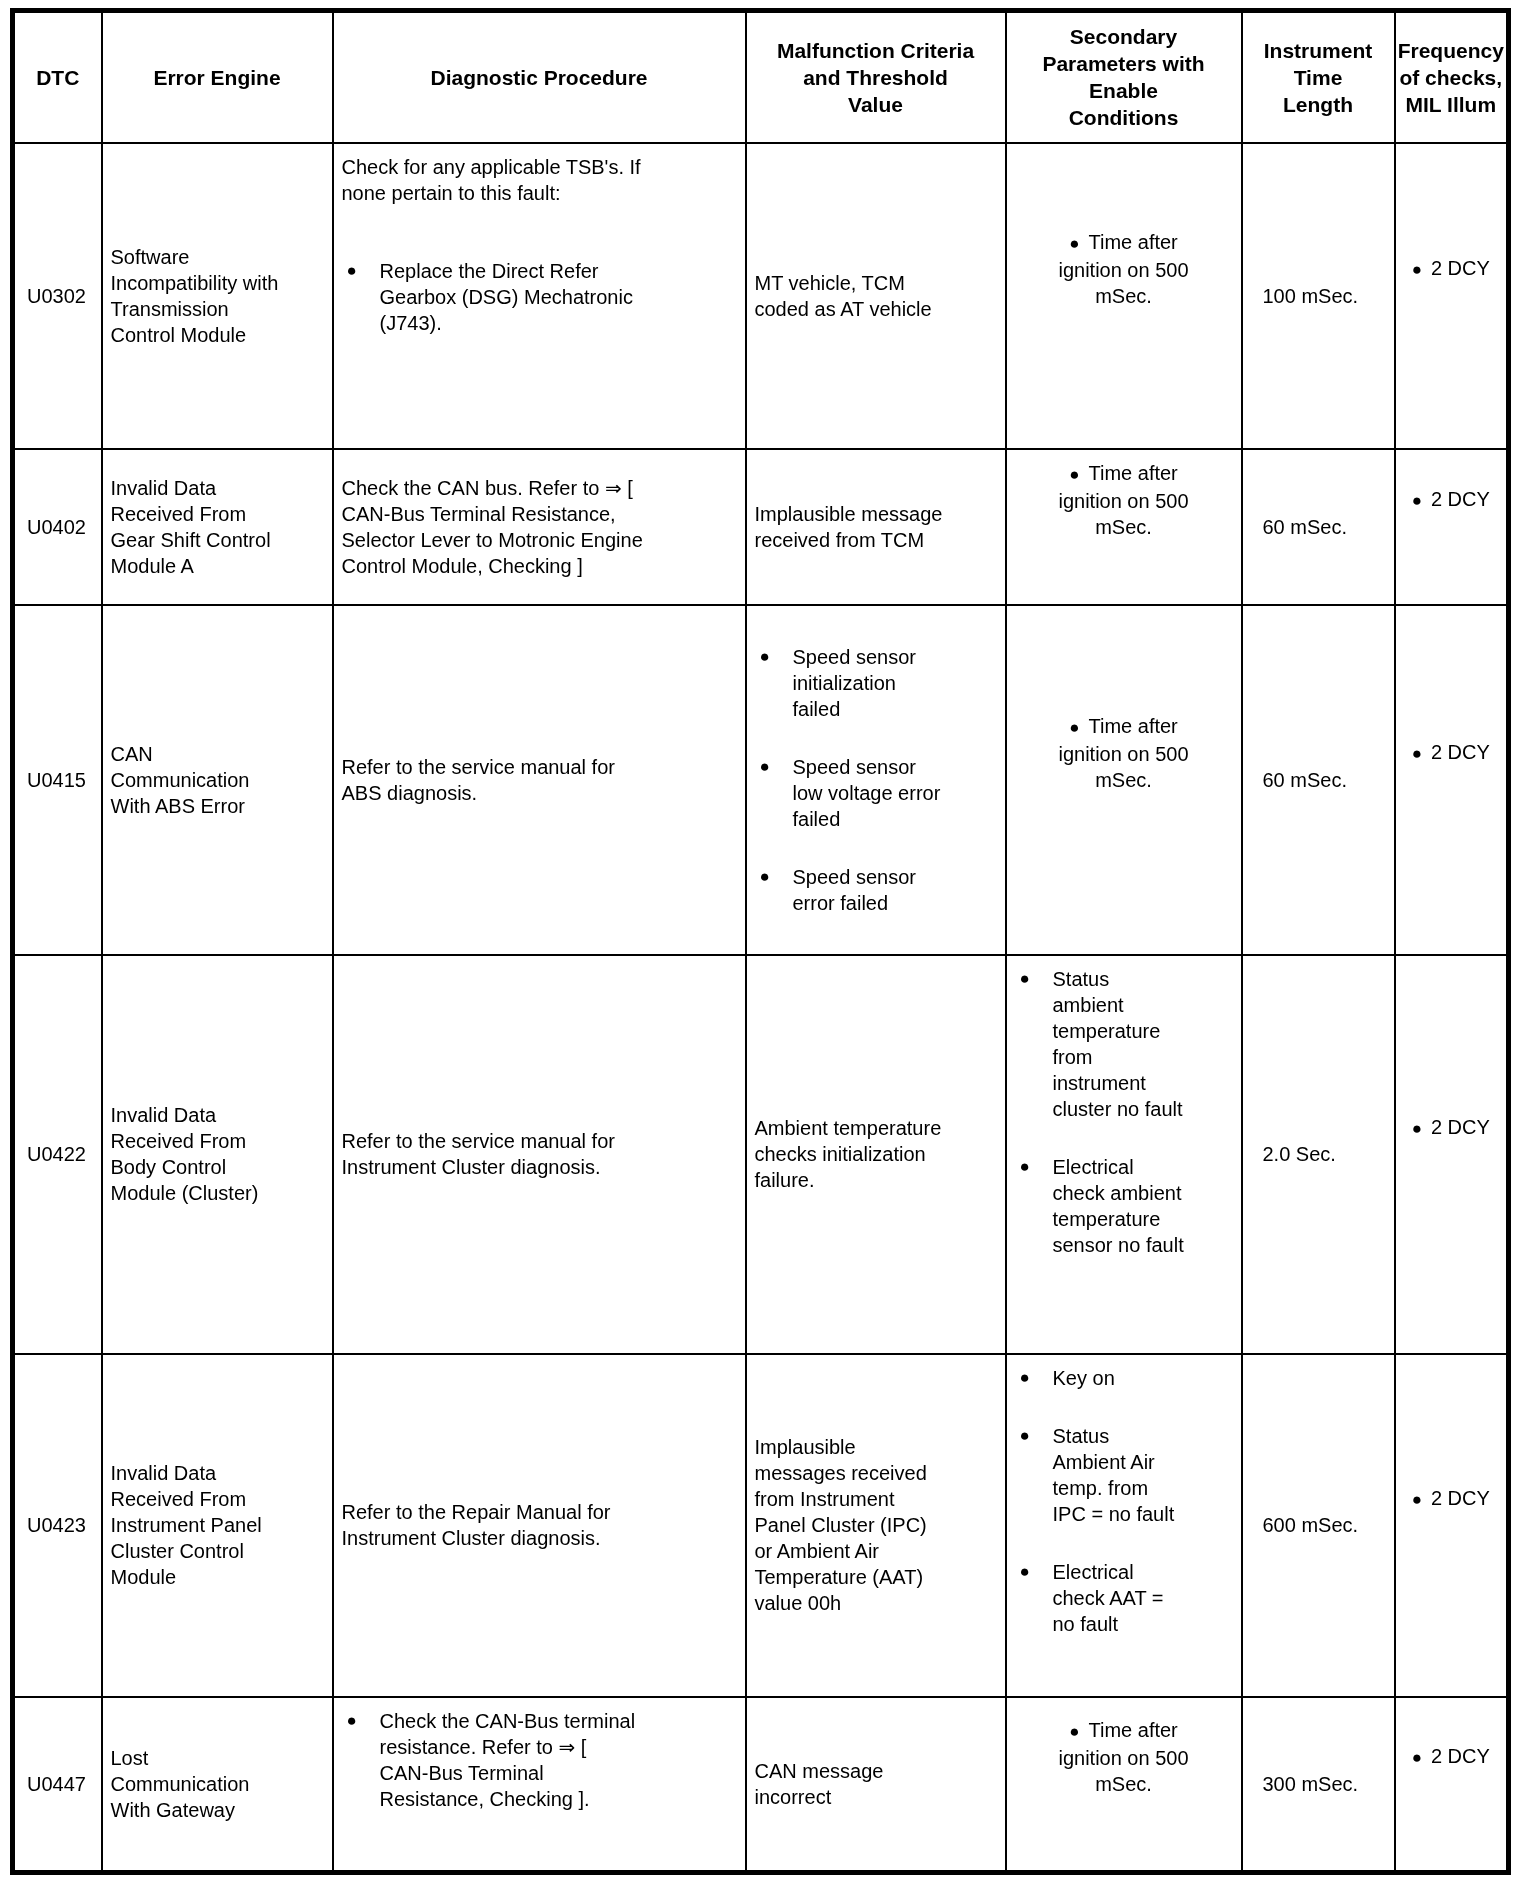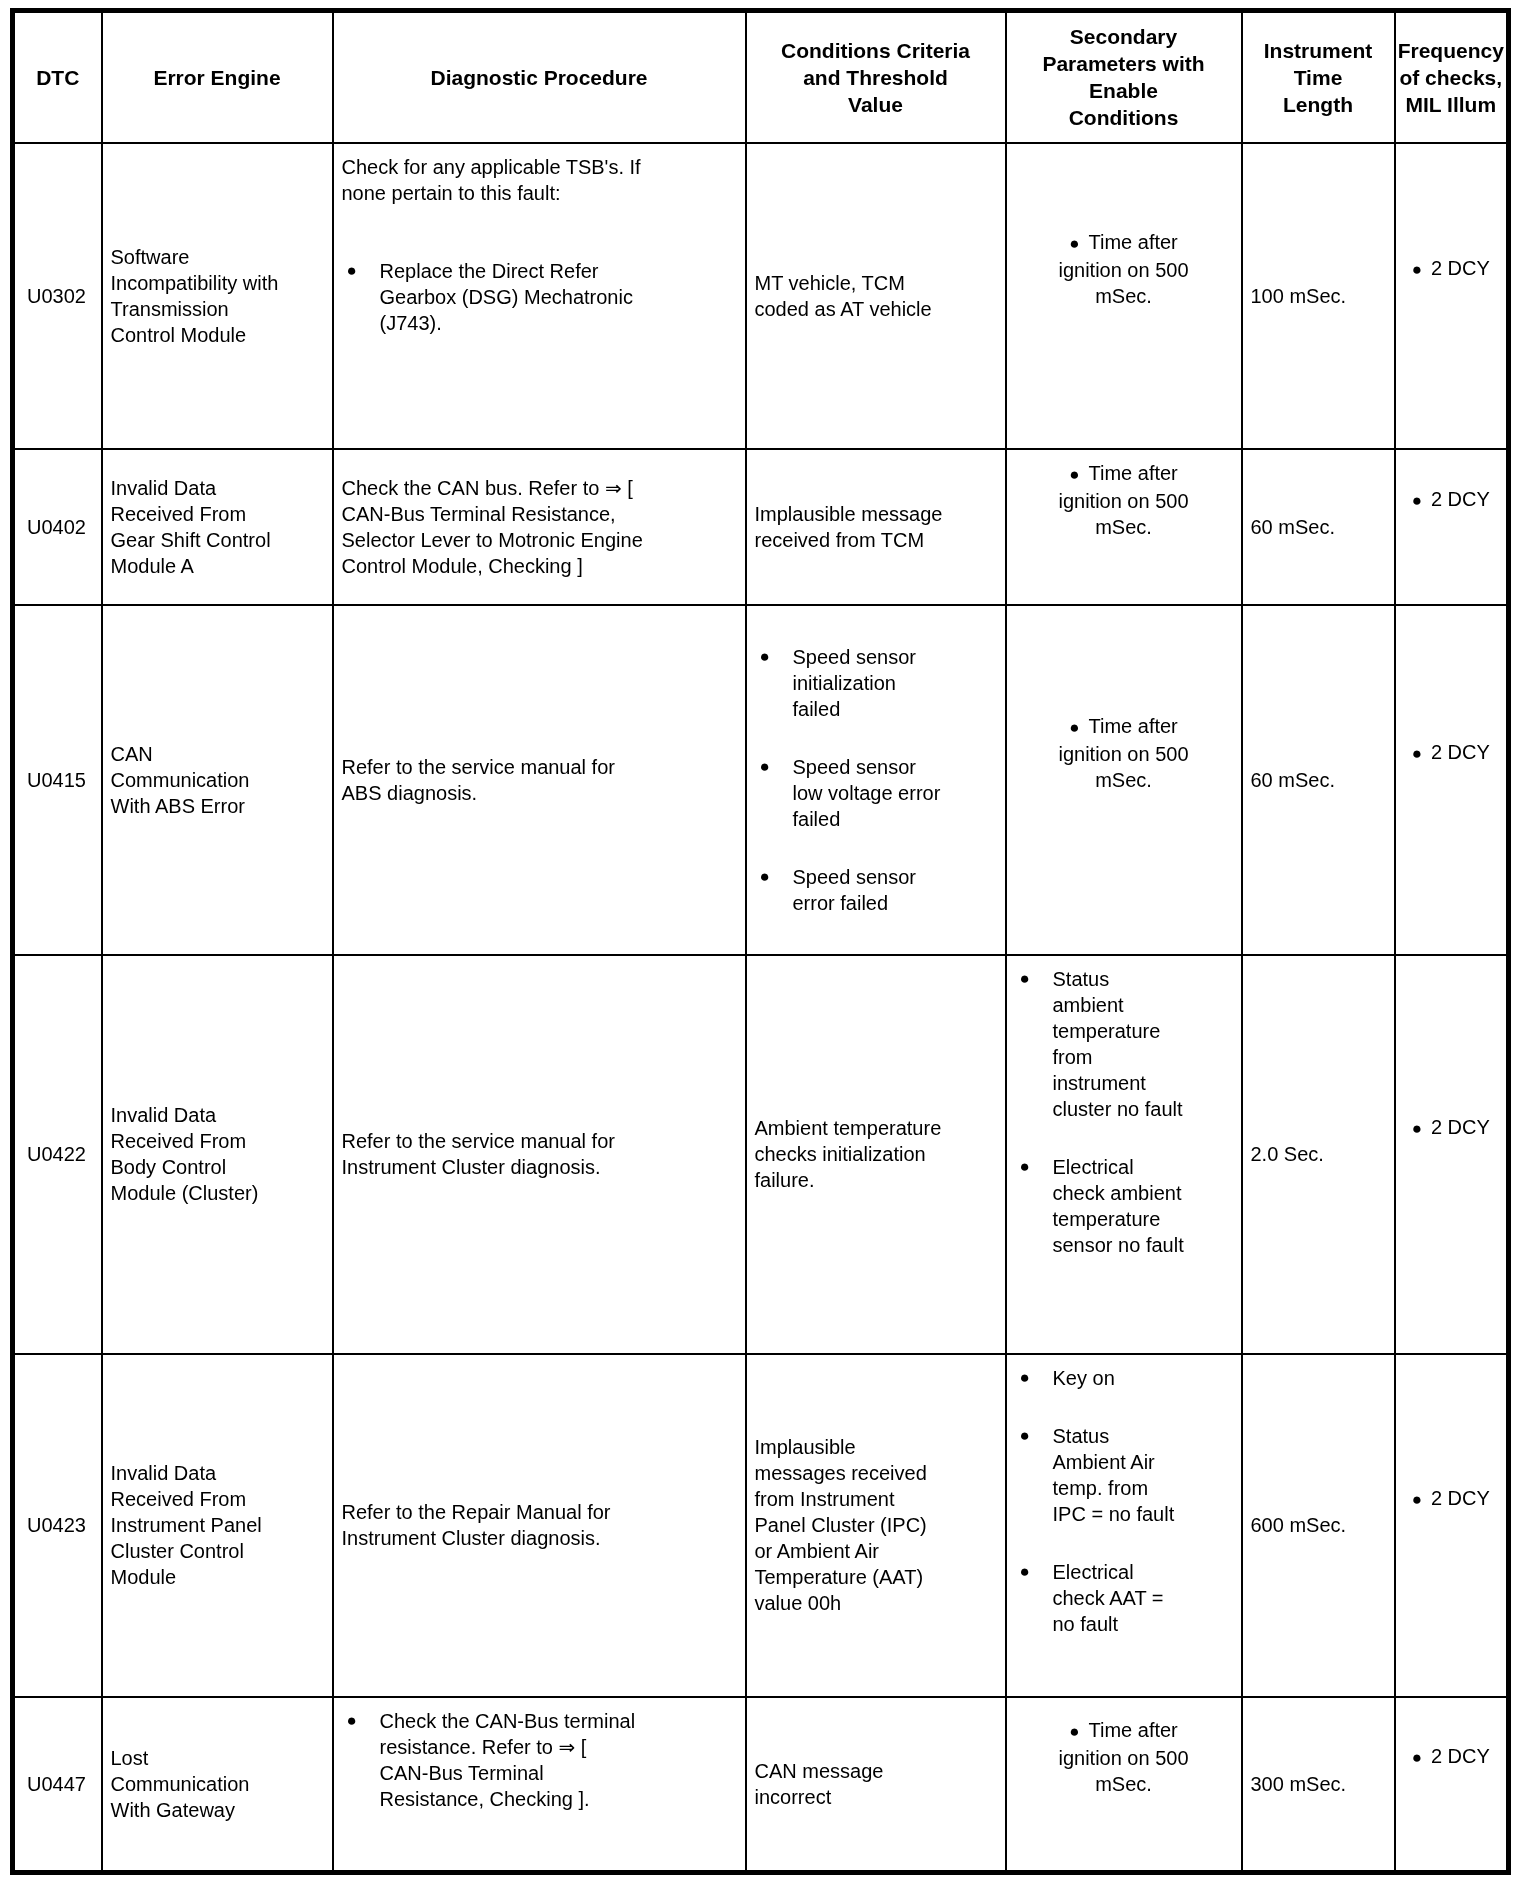--- a/index.html
+++ b/index.html
@@ -41,21 +41,21 @@
 
   thead tr        { height: 132px; }
   tr.row-u0302    { height: 306px; }
   tr.row-u0402    { height: 156px; }
   tr.row-u0415    { height: 350px; }
   tr.row-u0422    { height: 399px; }
   tr.row-u0423    { height: 343px; }
   tr.row-u0447    { height: 176px; }
 
   td.dtc  { padding-left: 12px; }
-  td.mono { padding-left: 8px; }
+  td.mono { padding-left: 20px; }
 
   
   td.va-top { vertical-align: top; padding-top: 10px; }
   td.lift   { padding-bottom: 59px; }   
 
   
   .b-item {
     position: relative;
     padding-left: 38px;
     margin-bottom: 32px;
@@ -87,21 +87,21 @@
     <col style="width:260px">
     <col style="width:236px">
     <col style="width:153px">
     <col style="width:114px">
   </colgroup>
   <thead>
     <tr>
       <th class="hdr" data-bind="table.headers.0">DTC</th>
       <th class="hdr" data-bind="table.headers.1">Error Engine</th>
       <th class="hdr" data-bind="table.headers.2">Diagnostic Procedure</th>
-      <th class="hdr" data-bind="table.headers.3">Conditions Criteria
+      <th class="hdr" data-bind="table.headers.3">Malfunction Criteria
 and Threshold
 Value</th>
       <th class="hdr" data-bind="table.headers.4">Secondary
 Parameters with
 Enable
 Conditions</th>
       <th class="hdr" data-bind="table.headers.5">Instrument
 Time
 Length</th>
       <th class="hdr" data-bind="table.headers.6">Frequency

